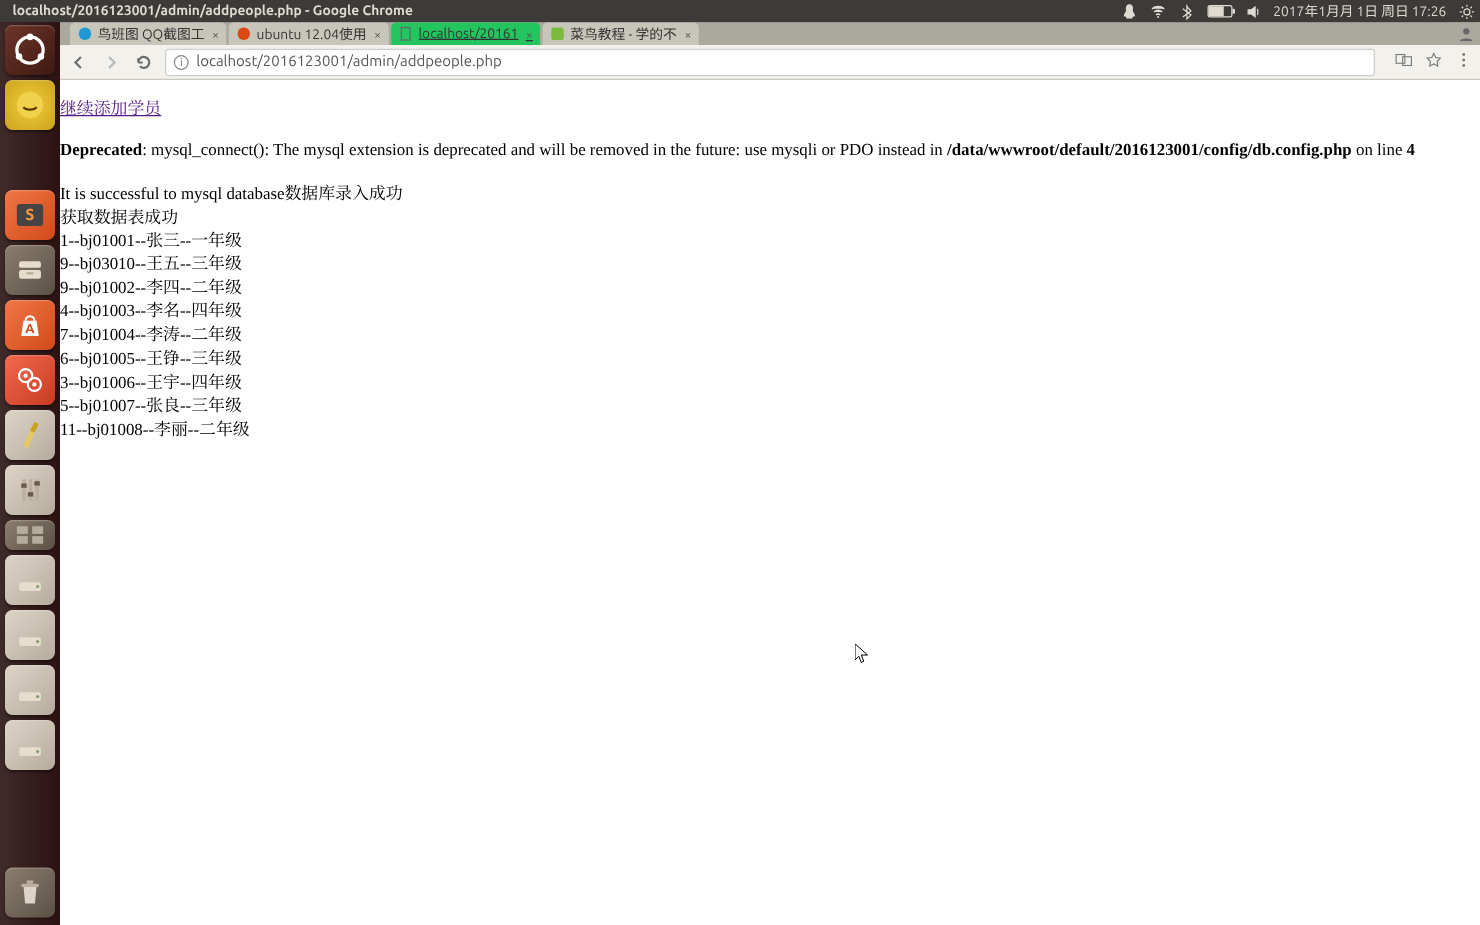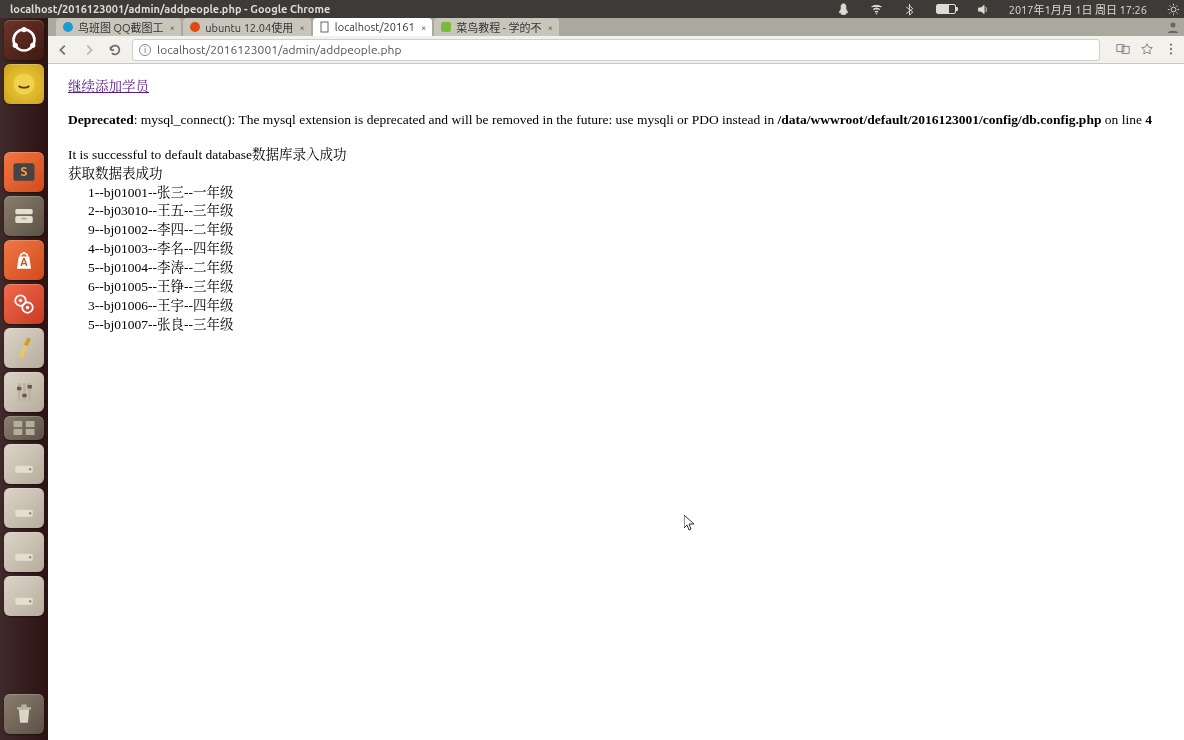--- a/index.html
+++ b/index.html
@@ -2,21 +2,21 @@
 <html><head>
 <meta charset="utf-8">
 <style>
   * { margin: 0; padding: 0; box-sizing: border-box; }
   html, body { width: 1184px; height: 740px; font-family: "Ubuntu", "Noto Sans CJK SC", sans-serif; overflow: hidden; }
   body { background: #2c001e; position: relative; }
 
   
   .menubar { position: absolute; top: 0; left: 0; right: 0; height: 18px; background: #3c3b37; color: #dfdbd2; font-size: 11px; display: flex; align-items: center; justify-content: space-between; padding: 0 4px 0 10px; }
   .menubar .title { font-weight: bold; }
-  .menubar .right { display: flex; align-items: center; gap: 20px; }
+  .menubar .right { display: flex; align-items: center; gap: 10px; }
   .menubar .right span, .menubar .right svg { display: inline-flex; align-items: center; }
   .menubar svg { width: 13px; height: 13px; fill: #dfdbd2; stroke: #dfdbd2; }
   .battery { width: 20px; height: 10px; border: 1px solid #dfdbd2; border-radius: 2px; position: relative; }
   .battery::after { content: ""; position: absolute; right: -3px; top: 2px; width: 2px; height: 4px; background: #dfdbd2; border-radius: 0 1px 1px 0; }
   .battery .fill { width: 70%; height: 100%; background: #dfdbd2; }
 
   
   .launcher { position: absolute; top: 18px; left: 0; width: 48px; height: 722px; background: linear-gradient(to right,#3f2a2a 0%,#2d1212 100%); display: flex; flex-direction: column; align-items: center; gap: 4px; padding-top: 2px; }
   .launcher .tile { width: 40px; height: 40px; border-radius: 6px; display: flex; align-items: center; justify-content: center; font-size: 20px; position: relative; background: linear-gradient(135deg,#6b5a4c,#4a3a2e); box-shadow: inset 0 1px 0 rgba(255,255,255,.2), 0 1px 2px rgba(0,0,0,.4); }
   .launcher .tile svg { width: 28px; height: 28px; }
@@ -28,42 +28,42 @@
   .tile.slate  { background: linear-gradient(135deg,#8a7e6f,#5a5145); }
   .tile.red    { background: linear-gradient(135deg,#f26a4f,#c83b22); }
   .tile.gray   { background: linear-gradient(135deg,#ddd4c8,#b6ac9d); }
 
   
   .chrome { position: absolute; top: 18px; left: 48px; right: 0; bottom: 0; background: #d9d7d2; display:flex; flex-direction:column; }
 
   
   .tabstrip { height: 18px; background: #aba99e; display: flex; align-items: flex-start; padding-left: 8px; font-size: 11px; color: #333; }
   .tab { position: relative; height: 18px; display: flex; align-items: center; gap: 4px; padding: 0 6px; max-width: 140px; border-top-left-radius: 4px; border-top-right-radius: 4px; background: #c8c6bb; margin-right: 2px; }
-  .tab.active { background: #ffffff; }
+  .tab.active { background: #22c55e; text-decoration: underline; }
   .tab .label { overflow: hidden; white-space: nowrap; text-overflow: ellipsis; max-width: 90px; }
   .tab .close { font-size: 10px; color: #555; margin-left: 2px; cursor: default; }
   .tab .fav { width: 12px; height: 12px; display: inline-flex; align-items:center; justify-content:center; }
 
   
   .toolbar { height: 28px; background: #f2f1ec; border-bottom: 1px solid #cbc9bf; display: flex; align-items: center; gap: 8px; padding: 0 6px; }
   .navbtn { width: 18px; height: 18px; display:flex; align-items:center; justify-content:center; }
   .navbtn svg { width:14px; height:14px; stroke:#6e6e6e; fill:none; stroke-width:2; }
   .navbtn.disabled svg { stroke:#b8b8b8; }
   .omnibox { flex:1; height:22px; background:#fff; border:1px solid #cfcec8; border-radius:3px; display:flex; align-items:center; padding:0 6px; font-size:12px; color:#555; gap:6px; }
   .omnibox .info-icon { width:12px; height:12px; border:1px solid #888; border-radius:50%; display:flex; align-items:center; justify-content:center; font-size:9px; color:#666; }
   .toolbar .right-icons { display:flex; align-items:center; gap:10px; margin-left:8px; }
 
   
-  .page { flex:1; background:#fff; font-family: "Times New Roman","Noto Serif CJK SC",serif; font-size:13.5px; color:#000; padding:14px 20px; line-height:1.4; overflow:auto; }
+  .page { flex:1; background:#fff; font-family: "Times New Roman","Noto Serif CJK SC",serif; font-size:13.5px; color:#000; padding:14px 0; line-height:1.4; overflow:auto; }
   .page a { color:#551a8b; text-decoration:underline; }
   .page .para { margin-bottom: 14px; }
   .page .deprecated { margin-bottom: 16px; }
   .page .lines div { margin: 0; }
   .page strong { font-weight:bold; }
-  .page .records { margin-top: 0; margin-left: 20px; }
+  .page .records { margin-top: 0; }
 
   
   .cursor { position:absolute; top:515px; left:684px; width:12px; height:18px; pointer-events:none; }
   .cursor svg { width:12px; height:18px; }
 </style>
 </head>
 <body>
 
 <div class="menubar">
   <span class="title">localhost/2016123001/admin/addpeople.php - Google Chrome</span>
@@ -300,32 +300,33 @@
   <div class="page">
     <p class="para">
       <a href="#">继续添加学员</a>
     </p>
 
     <p class="deprecated">
       <strong>Deprecated</strong><span>: mysql_connect(): The mysql extension is deprecated and will be removed in the future: use mysqli or PDO instead in </span><strong>/data/wwwroot/default/2016123001/config/db.config.php</strong><span> on line </span><strong>4</strong>
     </p>
 
     <div class="lines">
-      <div>It is successful to default database数据库录入成功</div>
+      <div>It is successful to mysql database数据库录入成功</div>
       <div>获取数据表成功</div>
     </div>
     <div class="lines records">
       <div>1--bj01001--张三--一年级</div>
-      <div>2--bj03010--王五--三年级</div>
+      <div>9--bj03010--王五--三年级</div>
       <div>9--bj01002--李四--二年级</div>
       <div>4--bj01003--李名--四年级</div>
-      <div>5--bj01004--李涛--二年级</div>
+      <div>7--bj01004--李涛--二年级</div>
       <div>6--bj01005--王铮--三年级</div>
       <div>3--bj01006--王宇--四年级</div>
       <div>5--bj01007--张良--三年级</div>
+      <div>11--bj01008--李丽--二年级</div>
     </div>
   </div>
 </div>
 
 <div style="position:absolute; top:18px; right:0; width:22px; height:18px; background:#aba99e; display:flex; align-items:center; justify-content:center;">
   <svg width="12" height="12" viewBox="0 0 12 12">
       <circle cx="6" cy="4" r="2.5" fill="#666"></circle>
       <path d="M1 12c0-3 10-3 10 0" fill="#666"></path>
     </svg>
 </div>

